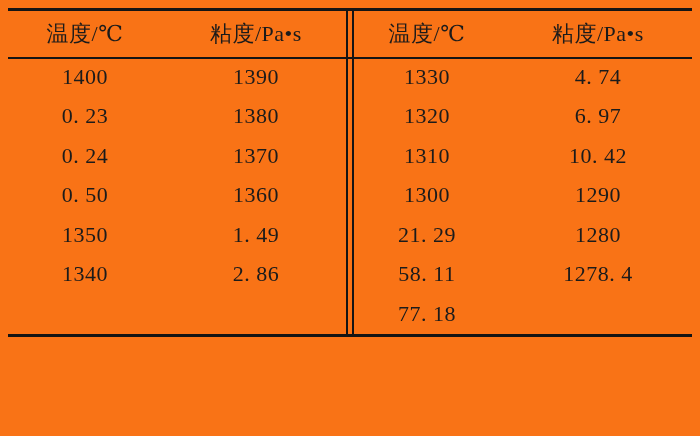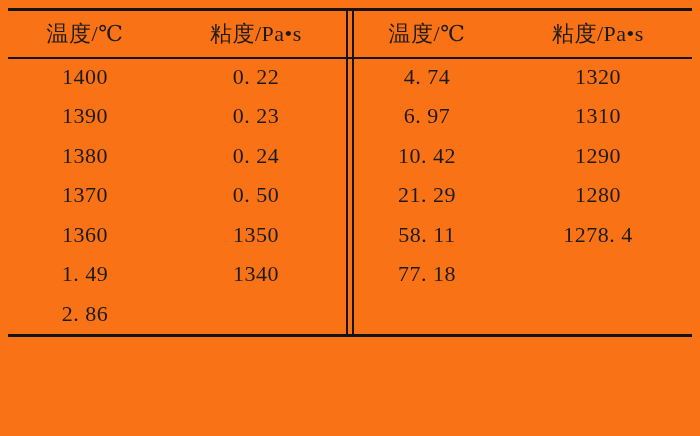--- a/index.html
+++ b/index.html
@@ -53,43 +53,44 @@
 
   <div class="ruled-table">
     <div class="header-rule"></div>
     <div class="v-divider"></div>
 
     <div class="half">
       <div class="cell head">温度/℃</div>
       <div class="cell head">粘度/Pa•s</div>
 
       <div class="cell">1400</div>
-      <div class="cell">0. 22</div>
       <div class="cell">1390</div>
       <div class="cell">0. 23</div>
       <div class="cell">1380</div>
       <div class="cell">0. 24</div>
       <div class="cell">1370</div>
       <div class="cell">0. 50</div>
       <div class="cell">1360</div>
       <div class="cell">1350</div>
       <div class="cell">1. 49</div>
       <div class="cell">1340</div>
       <div class="cell">2. 86</div>
     </div>
 
     <div class="half">
       <div class="cell head">温度/℃</div>
       <div class="cell head">粘度/Pa•s</div>
 
+      <div class="cell">1330</div>
       <div class="cell">4. 74</div>
       <div class="cell">1320</div>
       <div class="cell">6. 97</div>
       <div class="cell">1310</div>
       <div class="cell">10. 42</div>
+      <div class="cell">1300</div>
       <div class="cell">1290</div>
       <div class="cell">21. 29</div>
       <div class="cell">1280</div>
       <div class="cell">58. 11</div>
       <div class="cell">1278. 4</div>
       <div class="cell">77. 18</div>
     </div>
   </div>
 
   <div class="note">

